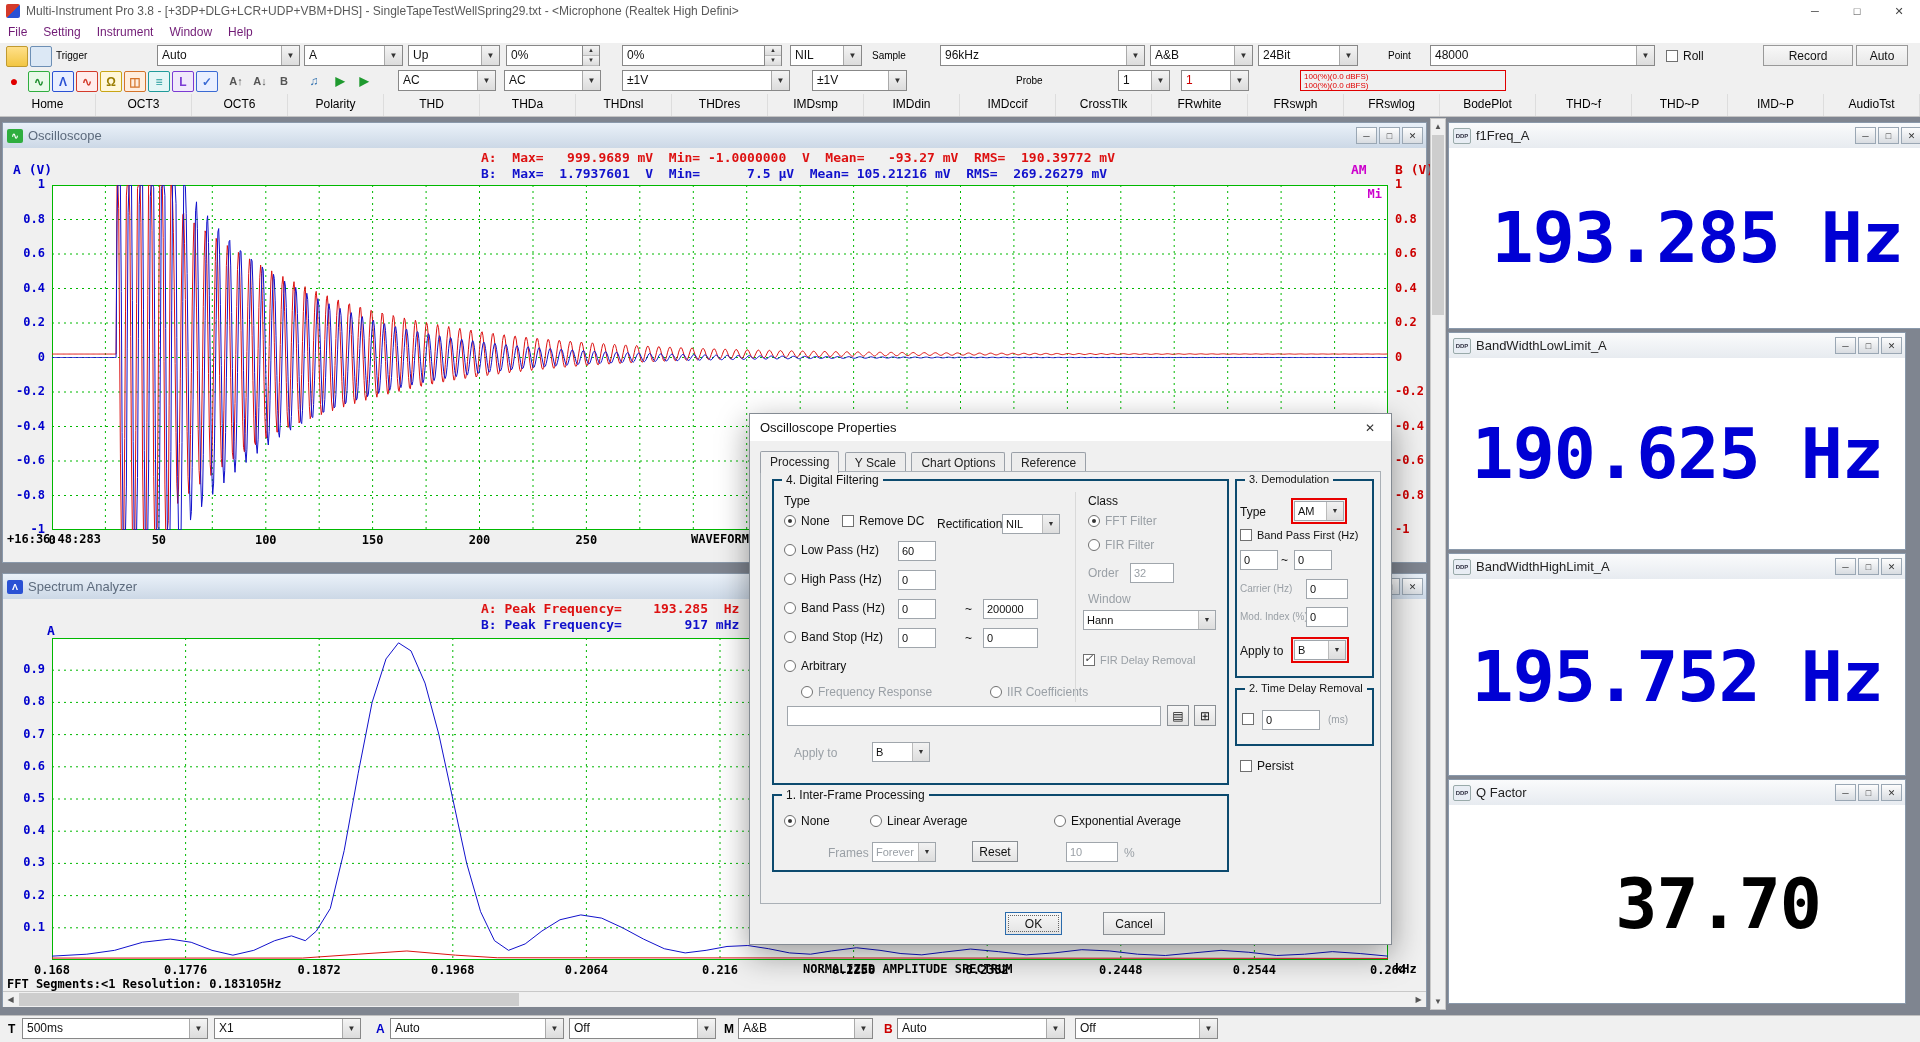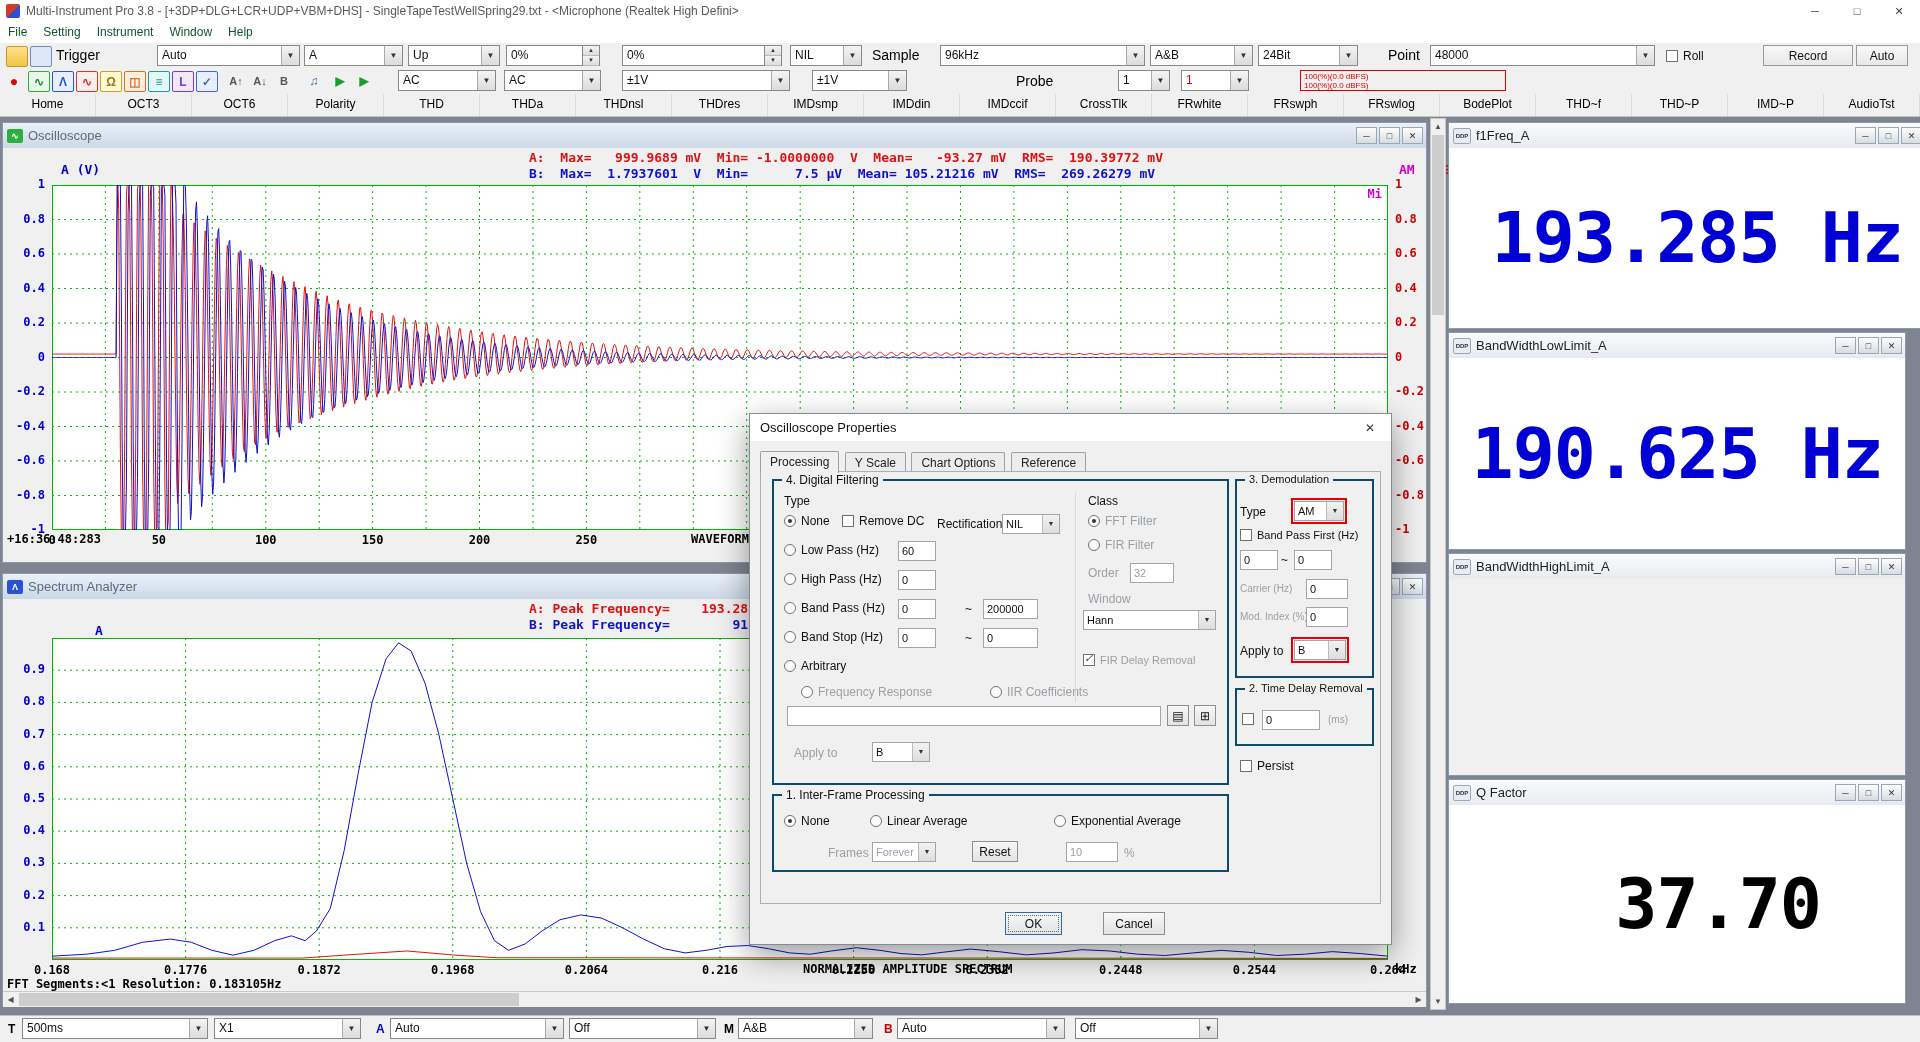--- a/index.html
+++ b/index.html
@@ -5,26 +5,26 @@
   html,body{margin:0;padding:0;}
   body{width:1920px;height:1042px;position:relative;overflow:hidden;background:#7f8590;
        font-family:"Liberation Sans",sans-serif;color:#111;}
   
   #titlebar{position:absolute;top:0;left:0;right:0;height:22px;background:#fff;display:flex;align-items:center;z-index:20;}
   #appicon{width:14px;height:14px;margin:0 6px 0 6px;background:linear-gradient(135deg,#d43a2a 50%,#2a51d4 50%);border-radius:2px;}
   #apptitle{font-size:12px;color:#595959;white-space:nowrap;}
   .capbtns{margin-left:auto;display:flex;}
   .capbtn{width:42px;height:22px;display:flex;align-items:center;justify-content:center;font-size:11px;color:#444;}
   #menubar{position:absolute;top:22px;left:0;right:0;height:21px;background:#fff;display:flex;align-items:center;z-index:20;border-bottom:1px solid #ececec;}
-  .menu-item{font-size:12px;padding:0 8px;line-height:21px;color:#14532d;}
+  .menu-item{font-size:12px;padding:0 8px;line-height:21px;color:#701a75;}
   #tb1{position:absolute;top:43px;left:0;right:0;height:25px;background:#f0f0f0;z-index:20;}
   #tb2{position:absolute;top:68px;left:0;right:0;height:26px;background:#f0f0f0;border-bottom:1px solid #d6d6d6;z-index:20;}
   #tabrow{position:absolute;top:94px;left:0;right:0;height:22px;background:#f0f0f0;display:flex;border-bottom:1px solid #c4c4c4;z-index:20;}
   .tab{flex:1;text-align:center;font-size:12px;line-height:21px;border-right:1px solid #dddddd;color:#000;white-space:nowrap;overflow:hidden;}
-  .tlabel{position:absolute;font-size:14px;line-height:25px;color:#000;white-space:nowrap;}
+  .tlabel{position:absolute;font-size:10px;line-height:25px;color:#000;white-space:nowrap;}
   .combo{position:absolute;top:2px;height:21px;box-sizing:border-box;background:#fff;border:1px solid #888;display:flex;align-items:stretch;}
   .combo .val{flex:1;font-size:12px;padding:2px 2px 0 4px;white-space:nowrap;overflow:hidden;}
   .combo .arr{width:17px;background:linear-gradient(#f4f4f4,#dcdcdc);border-left:1px solid #aaa;display:flex;align-items:center;justify-content:center;font-size:8px;color:#333;}
   .combo.red .val{color:#cc0000;}
   .spin{position:absolute;top:2px;height:21px;box-sizing:border-box;display:flex;}
   .spin .box{flex:1;background:#fff;border:1px solid #888;font-size:12px;padding:2px 0 0 4px;}
   .spin .ud{width:16px;display:flex;flex-direction:column;border:1px solid #888;border-left:none;}
   .spin .ud span{flex:1;background:linear-gradient(#f4f4f4,#dcdcdc);font-size:6px;line-height:9px;text-align:center;color:#333;border-bottom:1px solid #bbb;}
   .ic{position:absolute;top:3px;width:20px;height:19px;border-radius:2px;display:flex;align-items:center;justify-content:center;font-size:12px;font-weight:bold;}
   .tbbtn{position:absolute;top:2px;height:21px;box-sizing:border-box;border:1px solid #999;background:linear-gradient(#f8f8f8,#e8e8e8);font-size:12px;display:flex;align-items:center;justify-content:center;}
@@ -47,21 +47,21 @@
   .wicon.osc{background:#2fae3f;}
   .wicon.spec{background:#2a51d4;}
   .wicon.ddp{background:#e8edf4;color:#334;font-size:6px;border:1px solid #9aa;}
   .plot{position:absolute;background:#fff;}
   .plot svg{position:absolute;left:0;top:0;width:100%;height:100%;}
   svg .grid{stroke:#00b800;stroke-dasharray:2 4;stroke-width:1;}
   svg .bord{fill:none;stroke:#00b800;stroke-width:1;}
   svg polyline{fill:none;stroke-width:1;}
   .axis{position:absolute;font:bold 12px "DejaVu Sans Mono",monospace;}
   .axis span{position:absolute;white-space:nowrap;}
-  .chead{position:absolute;left:0;top:25px;width:100%;height:39px;margin-left:48px;}
+  .chead{position:absolute;left:0;top:25px;width:100%;height:39px;}
   .statA{position:absolute;left:478px;top:2px;color:#dd1111;font:bold 13px "DejaVu Sans Mono",monospace;white-space:pre;}
   .statB{position:absolute;left:478px;top:18px;color:#1111cc;font:bold 13px "DejaVu Sans Mono",monospace;white-space:pre;}
   .hlabel{position:absolute;font:bold 13px "DejaVu Sans Mono",monospace;white-space:nowrap;}
   .xtitle{position:absolute;text-align:center;font:bold 12px "DejaVu Sans Mono",monospace;color:#000;}
   .ts{position:absolute;font:bold 12px "DejaVu Sans Mono",monospace;color:#000;white-space:nowrap;}
   .mi{position:absolute;right:6px;top:2px;color:#cc00cc;font:bold 12px "DejaVu Sans Mono",monospace;}
   .meterval{position:absolute;left:0;right:0;top:25px;bottom:0;background:#fff;display:flex;align-items:center;justify-content:flex-end;
             font-family:"DejaVu Sans Mono",monospace;font-weight:bold;font-size:70px;letter-spacing:-1px;white-space:nowrap;}
   
   #vscroll{position:absolute;left:1430px;top:2px;width:16px;height:892px;background:#f0f0f0;border:1px solid #c8c8c8;box-sizing:border-box;}
@@ -458,20 +458,21 @@
     <div class="win meter" style="left: 1448px; top: 437px; width: 458px; height: 223px; z-index: 10;">
       <div class="wtitle">
        <span class="wicon ddp">DDP</span>
        <span class="wname">BandWidthHighLimit_A</span>
        <span class="wbtns">
          <span class="wbtn">─</span>
          <span class="wbtn">□</span>
          <span class="wbtn">✕</span>
         </span>
      </div>
+     <div class="meterval" style="color: rgb(0, 0, 212); padding-right: 22px;">195.752 Hz</div>
     </div>
     <div class="win meter" style="left: 1448px; top: 663px; width: 458px; height: 225px; z-index: 10;">
       <div class="wtitle">
        <span class="wicon ddp">DDP</span>
        <span class="wname">Q Factor</span>
        <span class="wbtns">
          <span class="wbtn">─</span>
          <span class="wbtn">□</span>
          <span class="wbtn">✕</span>
         </span>

